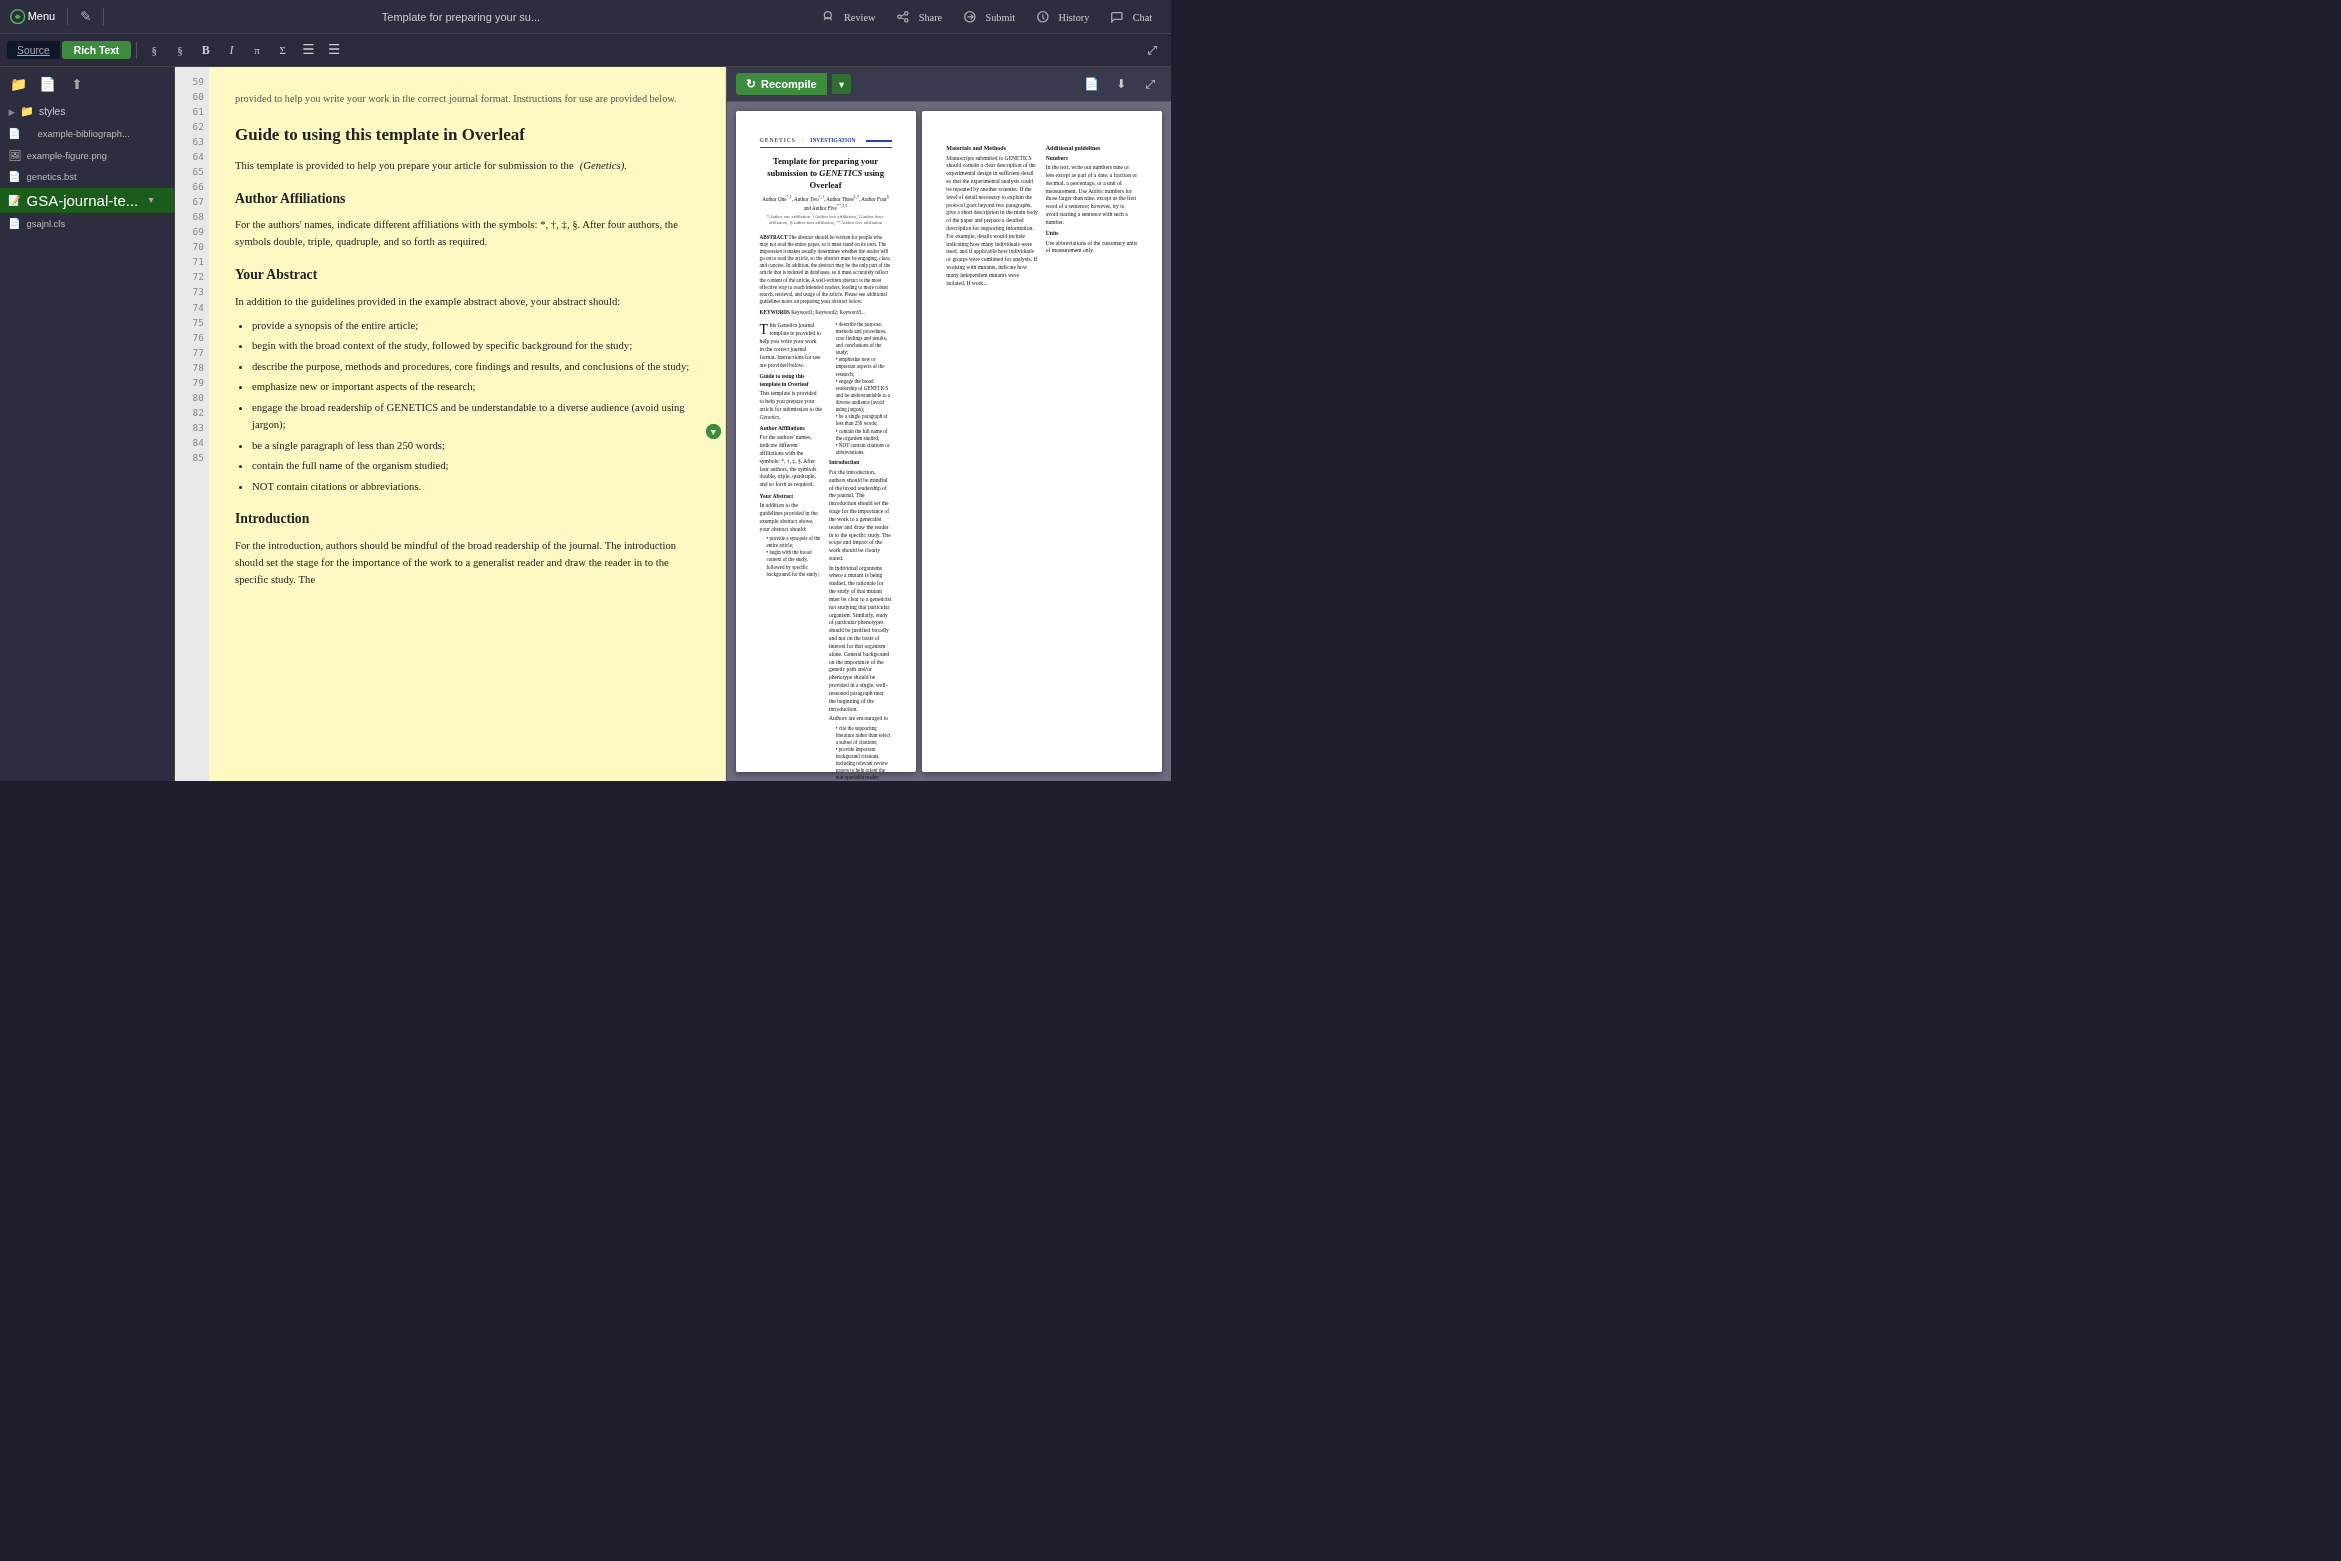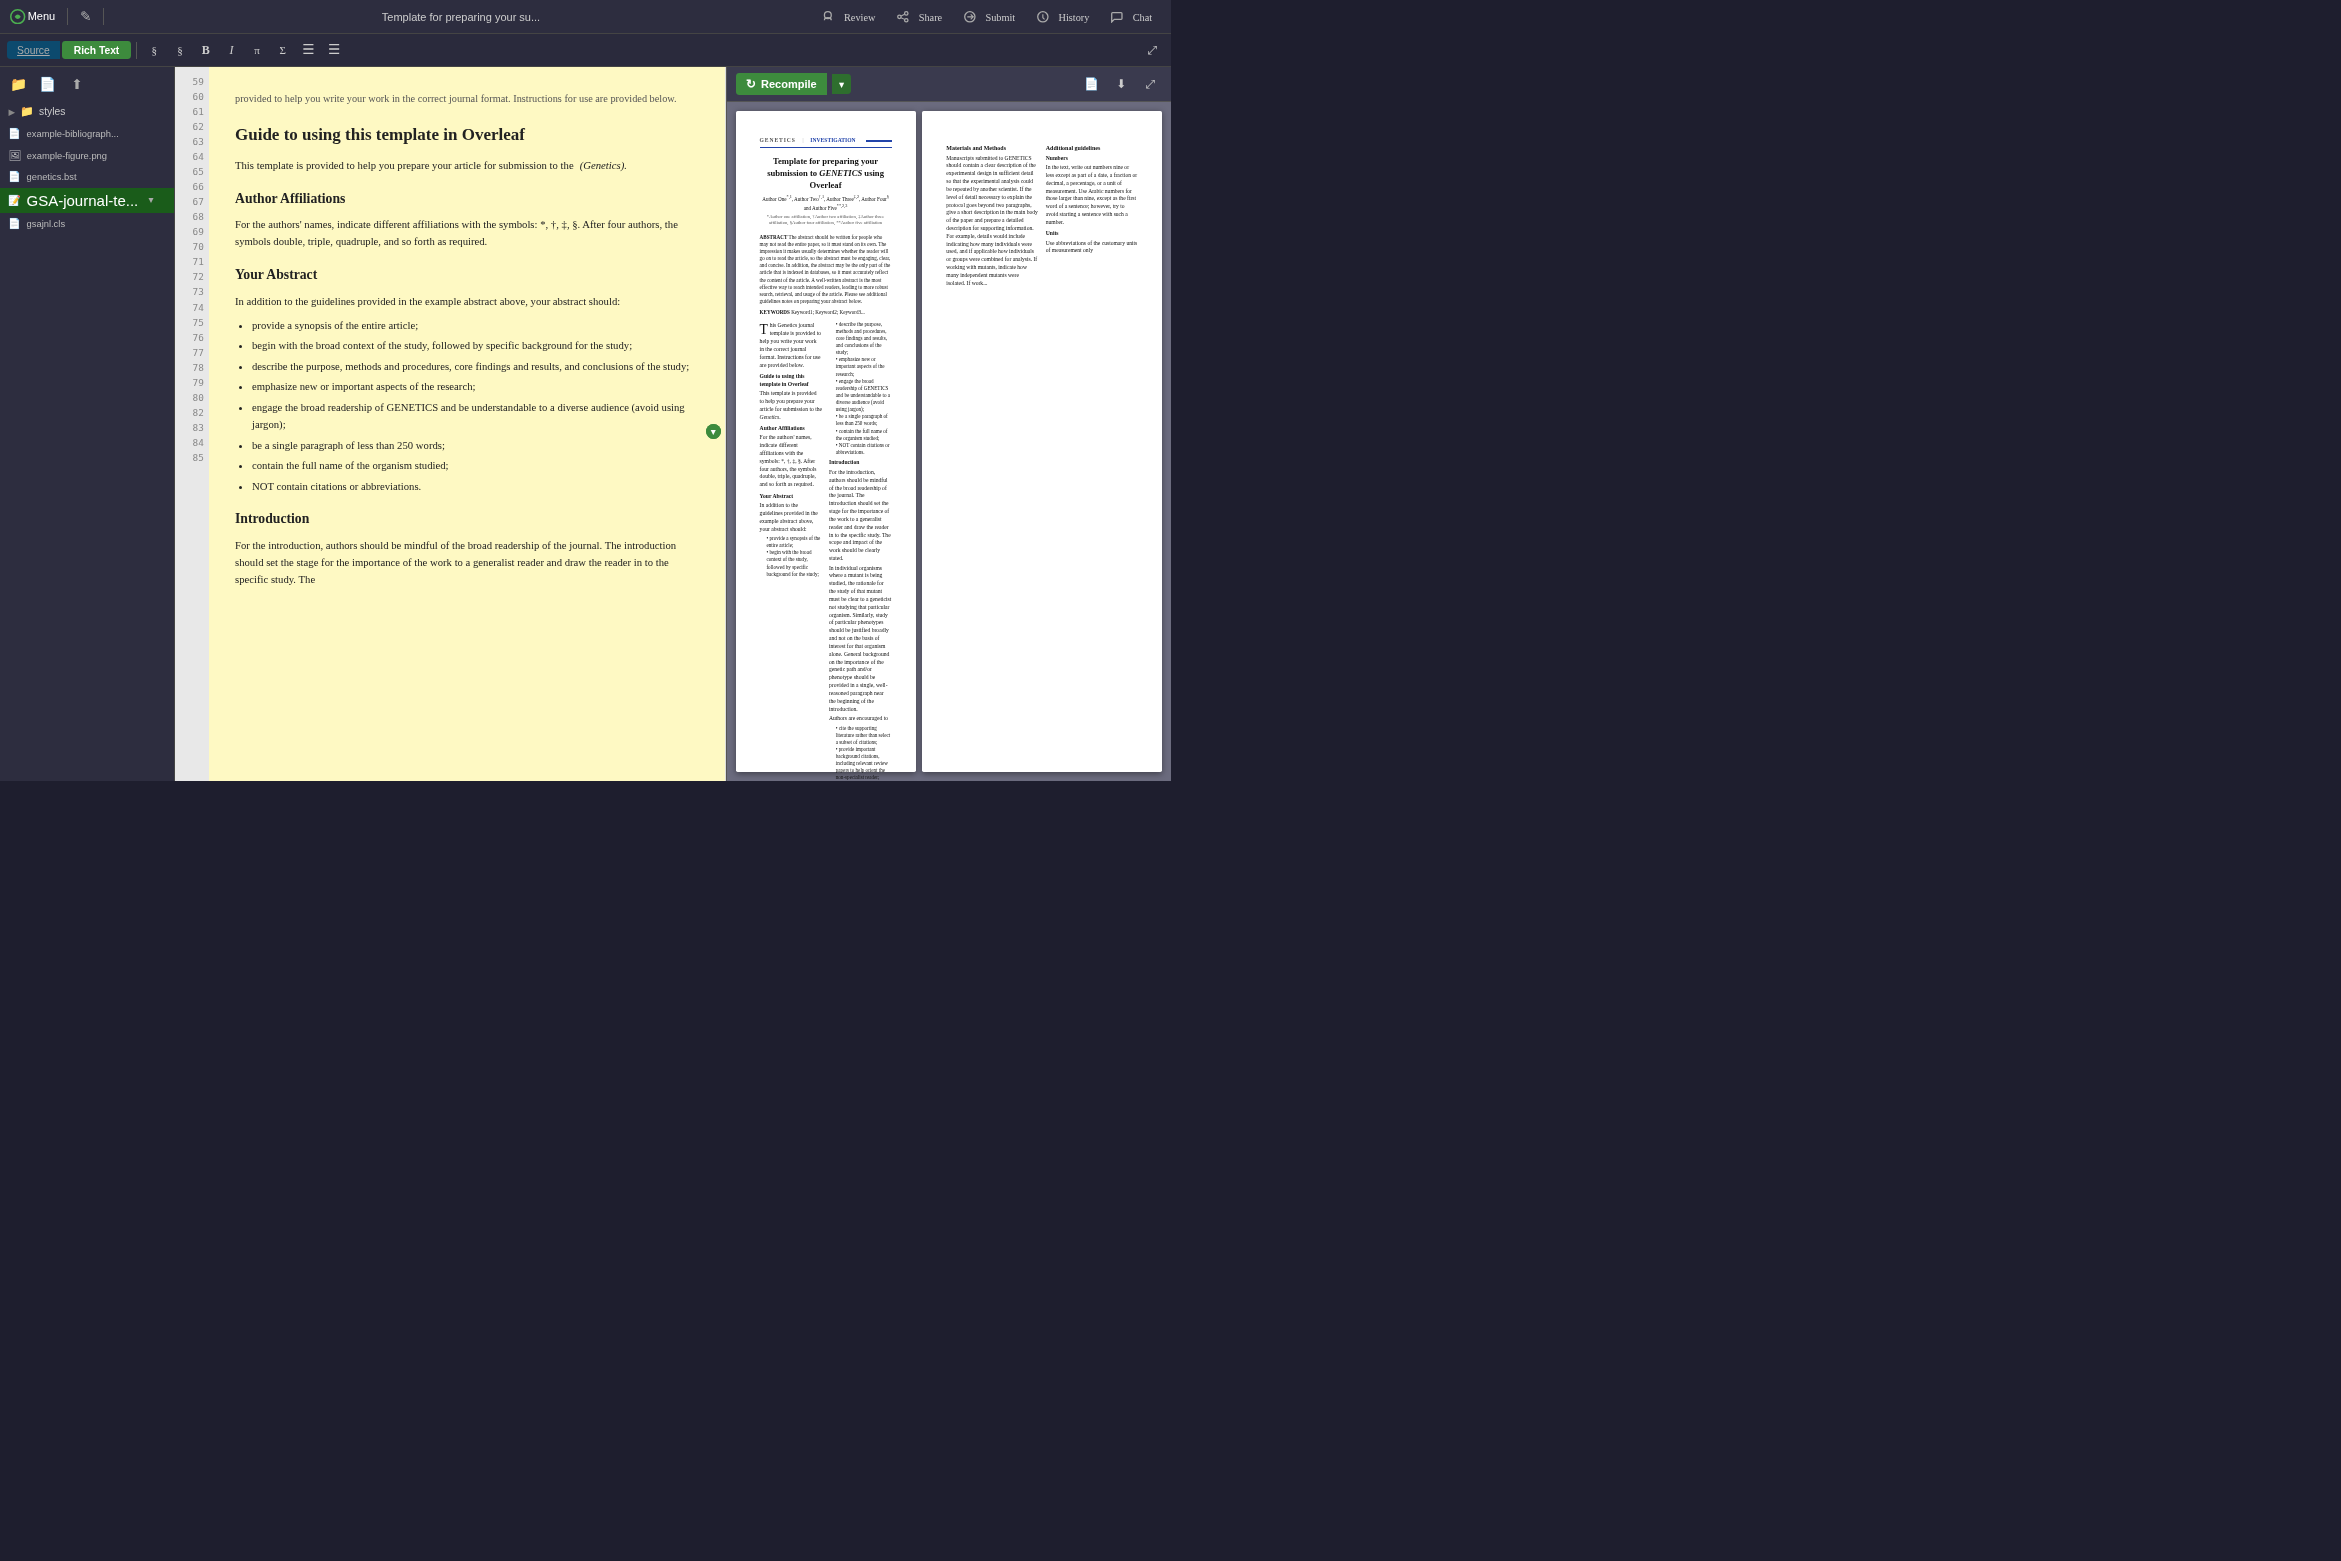--- a/index.html
+++ b/index.html
@@ -28,21 +28,21 @@
     }
     .toolbar-group { display: flex; align-items: center; gap: 1.7px; }
     .toolbar-btn {
       display: flex; align-items: center; justify-content: center;
       width: 24px; height: 24px; border-radius: 3.4px; cursor: pointer;
       color: #ccc; font-size: 11px; background: transparent;
     }
     .toolbar-sep { width: 0.9px; height: 17px; background: #555; margin: 0 3.4px; }
     .source-tab {
       padding: 3.4px 10.3px; border-radius: 3.4px 0 0 3.4px; font-family: sans-serif;
-      font-size: 10.3px; color: #aaa; cursor: pointer; background: #0c4a6e; text-decoration: underline;
+      font-size: 10.3px; color: #aaa; cursor: pointer; background: #0f172a; text-decoration: underline;
     }
     .rich-text-tab {
       padding: 3.4px 12px; border-radius: 3.4px; font-family: sans-serif;
       font-size: 10.3px; color: #fff; cursor: pointer; background: #3d8b3d;
       font-weight: 600;
     }
     .toolbar-spacer { flex: 1; }
     .toolbar-icon-btn {
       display: flex; align-items: center; justify-content: center;
       width: 24px; height: 24px; border-radius: 3.4px; cursor: pointer;
@@ -224,21 +224,21 @@
     </div>
 
     <div class="sidebar-item">
       <span style="font-size:8.6px;color:#888;">▶</span>
       <span style="font-size:11px;">📁</span>
       <span style="font-size:10.3px;font-family:sans-serif;color:#ccc;">styles</span>
     </div>
 
     <div class="sidebar-item">
       <span style="font-size:10.3px;">📄</span>
-      <span style="font-size:9.4px;font-family:sans-serif;color:#bbb;">example-bibliograph...</span>
+      <span style="font-size:9.4px;font-family:sans-serif;color:#bbb;margin-left:11px;">example-bibliograph...</span>
     </div>
 
     <div class="sidebar-item">
       <span style="font-size:10.3px;">🖼</span>
       <span style="font-size:9.4px;font-family:sans-serif;color:#bbb;">example-figure.png</span>
     </div>
 
     <div class="sidebar-item">
       <span style="font-size:10.3px;">📄</span>
       <span style="font-size:9.4px;font-family:sans-serif;color:#bbb;">genetics.bst</span>

